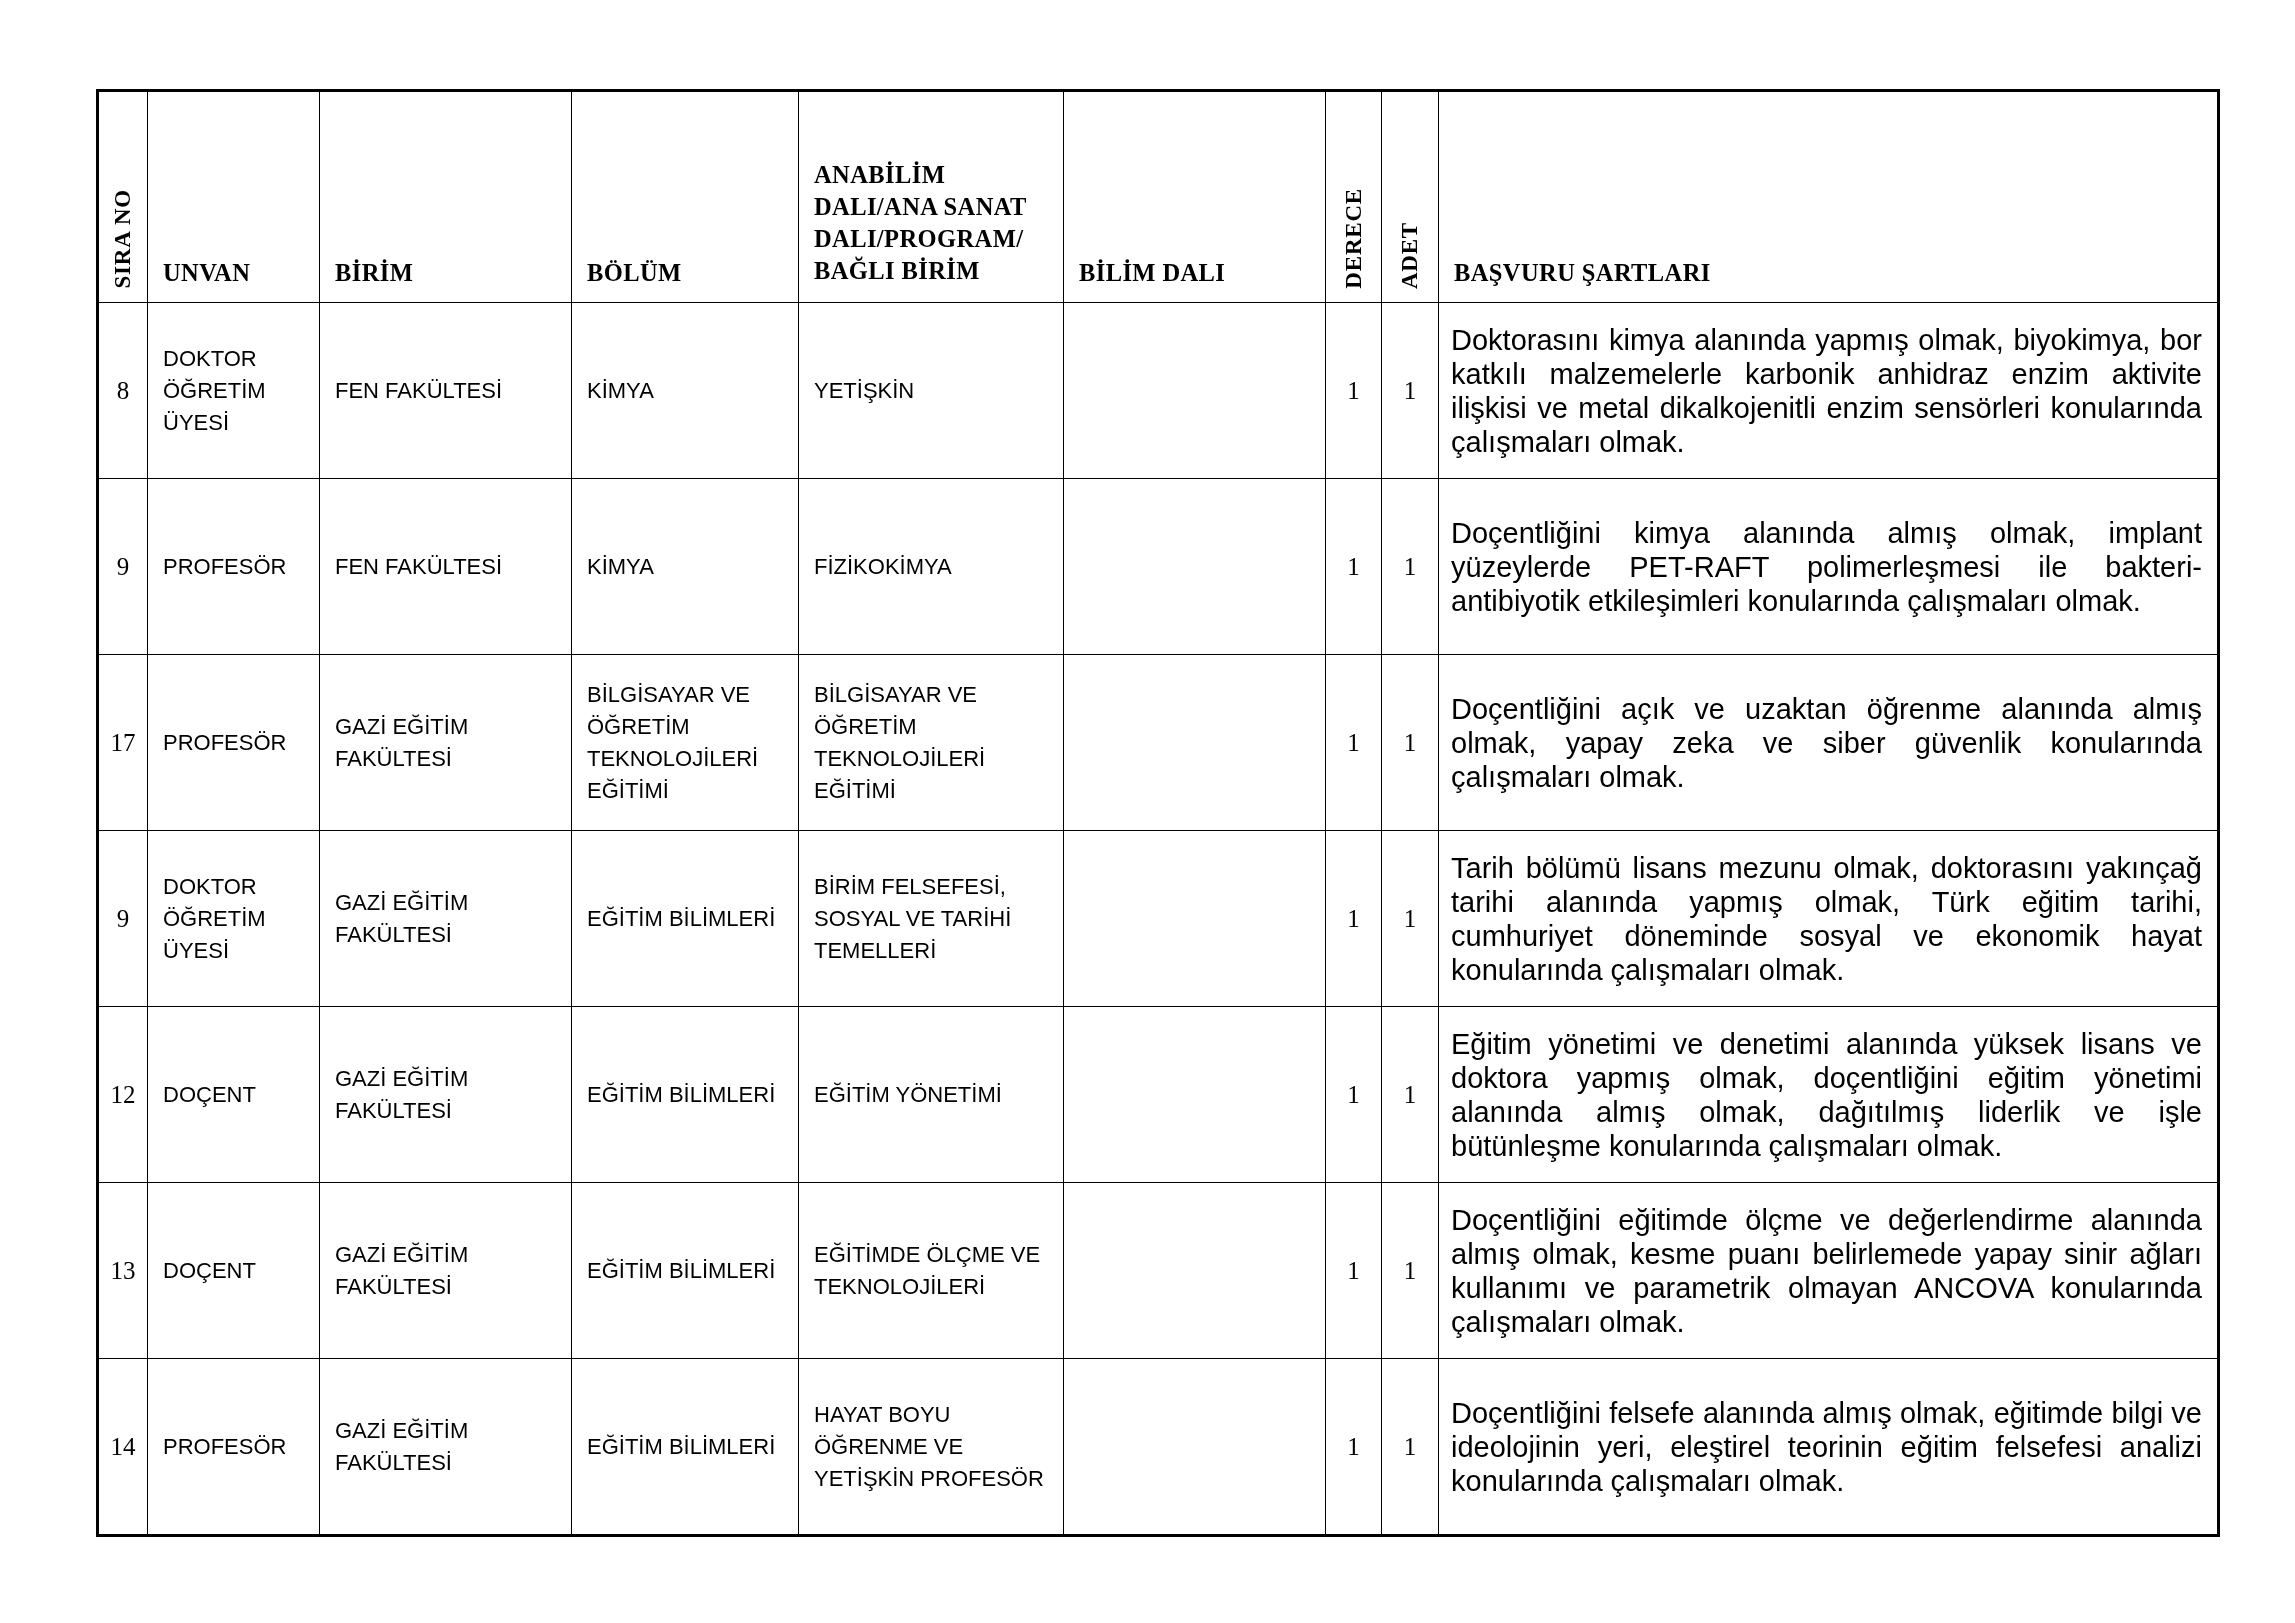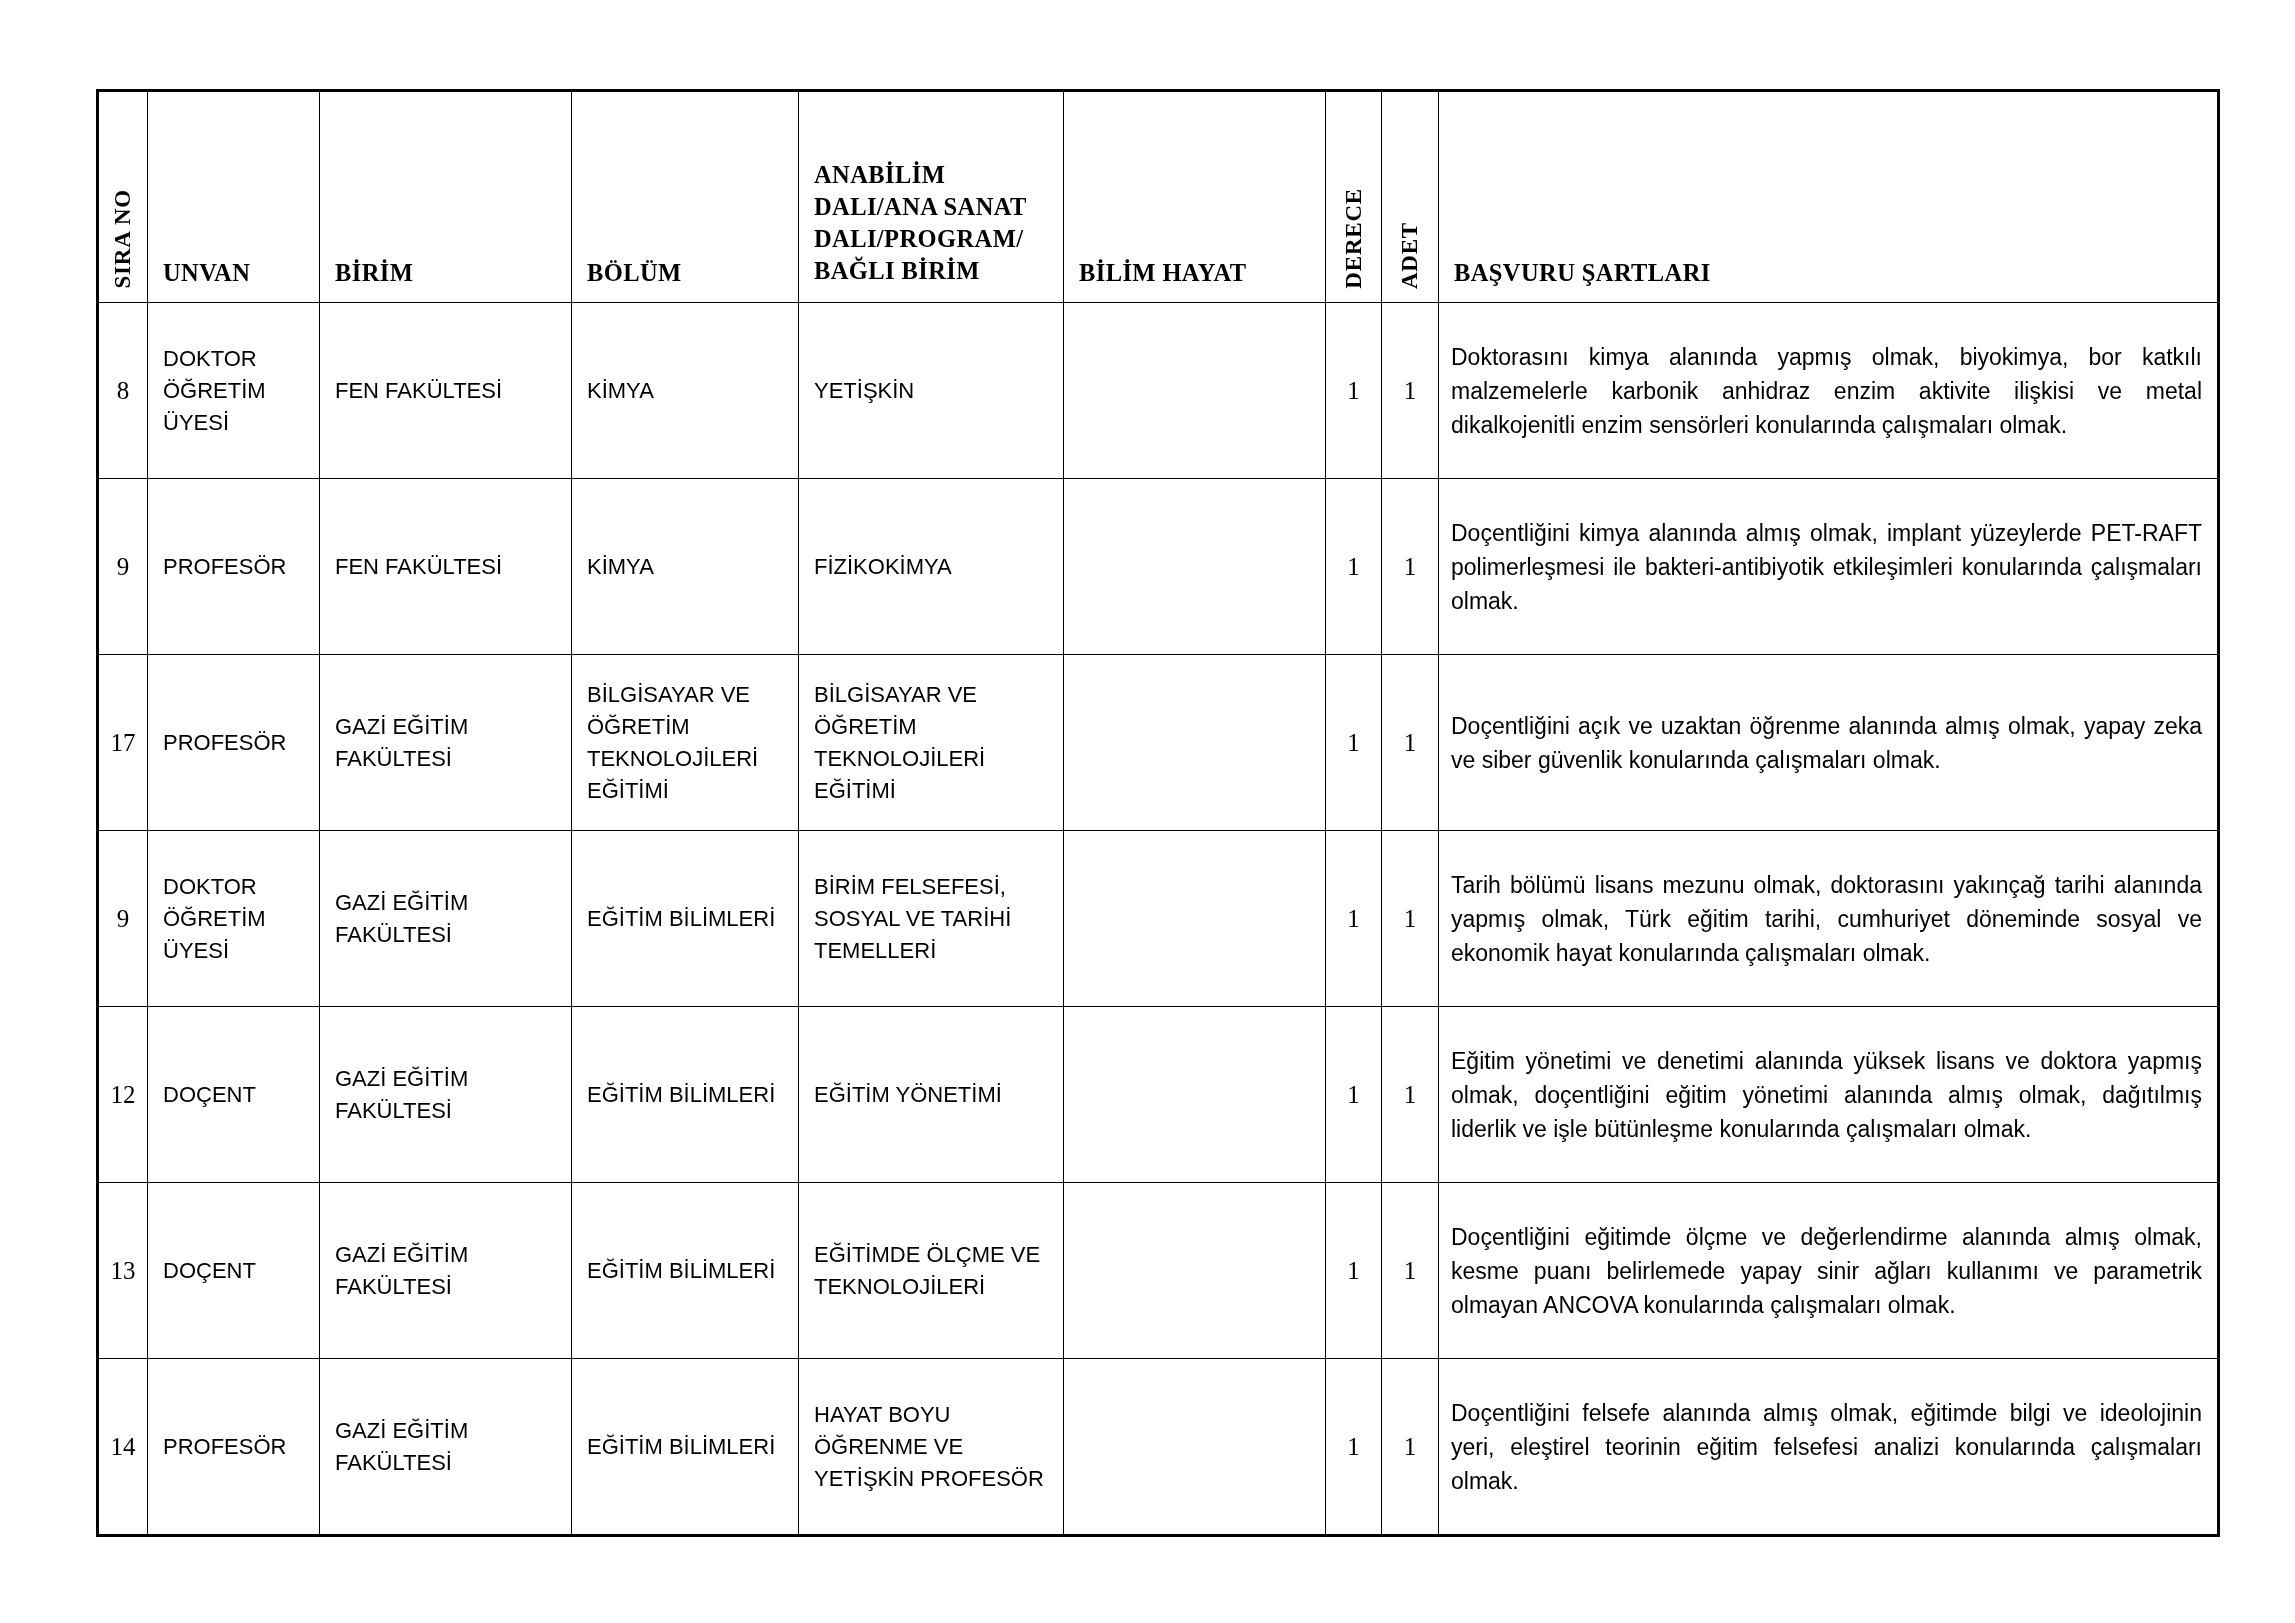--- a/index.html
+++ b/index.html
@@ -65,21 +65,21 @@
   }
   
   td.txt {
     font-size: 22px;
     line-height: 32px;
     vertical-align: middle;
     padding: 0 13.5px 0 15px;
   }
   
   td.req {
-    font-size: 23px;
+    font-size: 29px;
     line-height: 34px;
     vertical-align: middle;
     text-align: justify;
     padding: 0 15px 0 12px;
   }
   tr.header-row td { height: 195px; }
   tr.data-row td { height: 173px; }
 </style>
 </head>
 <body>
@@ -108,21 +108,21 @@
       <td class="h">
           <div>BÖLÜM</div>
         </td>
       <td class="h h-anabilim">
           <div>ANABİLİM
 DALI/ANA SANAT
 DALI/PROGRAM/
 BAĞLI BİRİM</div>
         </td>
       <td class="h">
-          <div>BİLİM HAYAT</div>
+          <div>BİLİM DALI</div>
         </td>
       <td class="hv"><span class="vtext">DERECE</span></td>
       <td class="hv"><span class="vtext">ADET</span></td>
       <td class="h">
           <div>BAŞVURU ŞARTLARI</div>
         </td>
     </tr>
 
     <tr class="data-row">
       <td class="num">8</td>

